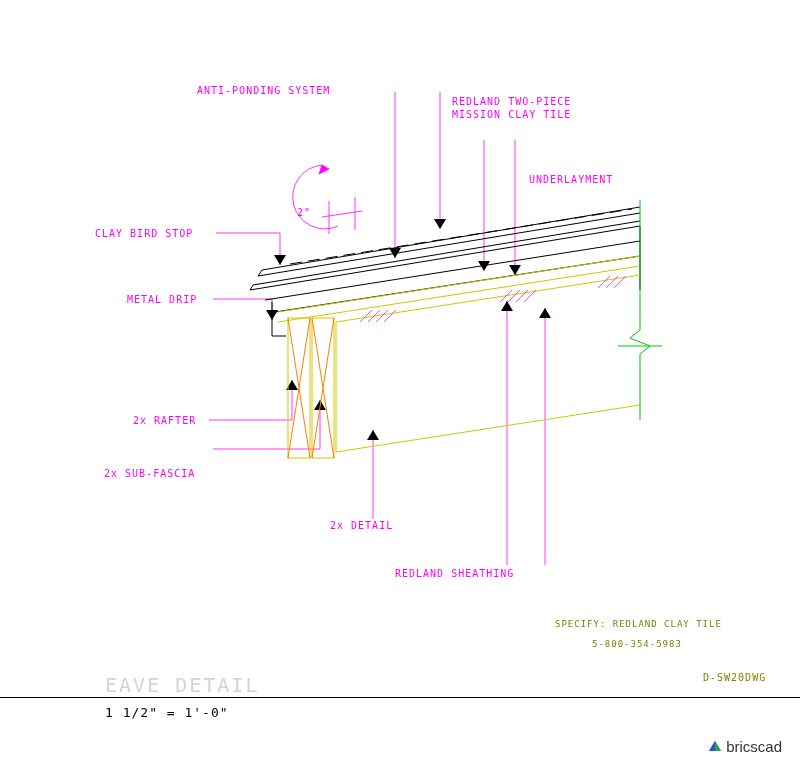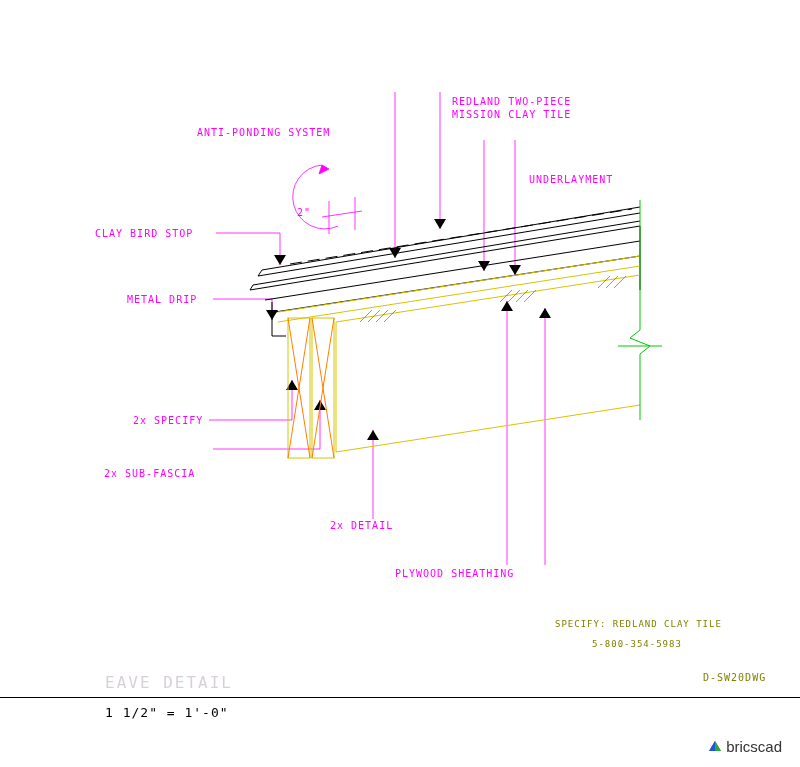--- a/index.html
+++ b/index.html
@@ -1,18 +1,18 @@
 <!DOCTYPE html>
 <html><head>
 <meta charset="utf-8">
 <style>
   * { margin: 0; padding: 0; box-sizing: border-box; }
   body { width: 800px; height: 767px; background: #ffffff; position: relative; font-family: Arial, sans-serif; overflow: hidden; }
   .label { position: absolute; font-size: 10px; color: #ff00ff; letter-spacing: 1px; font-family: monospace; }
-  .title { position: absolute; font-size: 16px; color: #d8d0d8; letter-spacing: 2px; font-family: monospace; }
+  .title { position: absolute; font-size: 20px; color: #d8d0d8; letter-spacing: 2px; font-family: monospace; }
   .scale { position: absolute; font-size: 13px; color: #000; letter-spacing: 1px; font-family: monospace; }
   .smalltext { position: absolute; font-size: 9px; color: #808000; font-family: monospace; letter-spacing: 1px; }
   .logo { position: absolute; font-size: 15px; color: #333; font-weight: 500; }
   svg.canvas { position: absolute; top: 0; left: 0; }
   hr.titlebar { position: absolute; left: 0; width: 800px; border: none; border-top: 1px solid #000; }
 </style>
 </head>
 <body>
 
 <svg class="canvas" width="800" height="767">
@@ -107,30 +107,30 @@
   <g stroke="#000" stroke-width="1" fill="none">
     <path d="M272,302 L272,336 L286,336"></path>
   </g>
 
   <g stroke="#00c800" stroke-width="1" fill="none">
     <path d="M640,200 L640,330 l-10,8 l20,8 l-10,8 L640,420"></path>
     <line x1="618" y1="346" x2="662" y2="346"></line>
   </g>
 </svg>
 
-<div class="label" style="left:197px; top:85px;margin-top:42px;">ANTI-PONDING SYSTEM</div>
+<div class="label" style="left:197px; top:85px;">ANTI-PONDING SYSTEM</div>
 <div class="label" style="left:452px; top:85px;margin-top:11px;">REDLAND TWO-PIECE</div>
 <div class="label" style="left:452px; top:109px;">MISSION CLAY TILE</div>
 <div class="label" style="left:529px; top:133px;margin-top:41px;">UNDERLAYMENT</div>
 <div class="label" style="left:95px; top:228px;">CLAY BIRD STOP</div>
 <div class="label" style="left:127px; top:294px;">METAL DRIP</div>
-<div class="label" style="left:133px; top:415px;">2x SPECIFY</div>
+<div class="label" style="left:133px; top:415px;">2x RAFTER</div>
 <div class="label" style="left:104px; top:444px;margin-top:24px;">2x SUB-FASCIA</div>
 <div class="label" style="left:330px; top:520px;">2x DETAIL</div>
-<div class="label" style="left:395px; top:568px;">PLYWOOD SHEATHING</div>
+<div class="label" style="left:395px; top:568px;">REDLAND SHEATHING</div>
 <div class="label" style="left:297px; top:207px;">2"</div>
 
 <div class="smalltext" style="left:555px; top:619px;">SPECIFY: REDLAND CLAY TILE</div>
 <div class="smalltext" style="left:592px; top:639px;">5-800-354-5983</div>
 <div class="smalltext" style="left:703px; top:672px; font-size:10px;">D-SW20DWG</div>
 
 <hr class="titlebar" style="top:697px;">
 <div class="title" style="left:105px; top:673px;">EAVE DETAIL</div>
 <div class="scale" style="left:105px; top:705px;">1 1/2" = 1'-0"</div>
 

